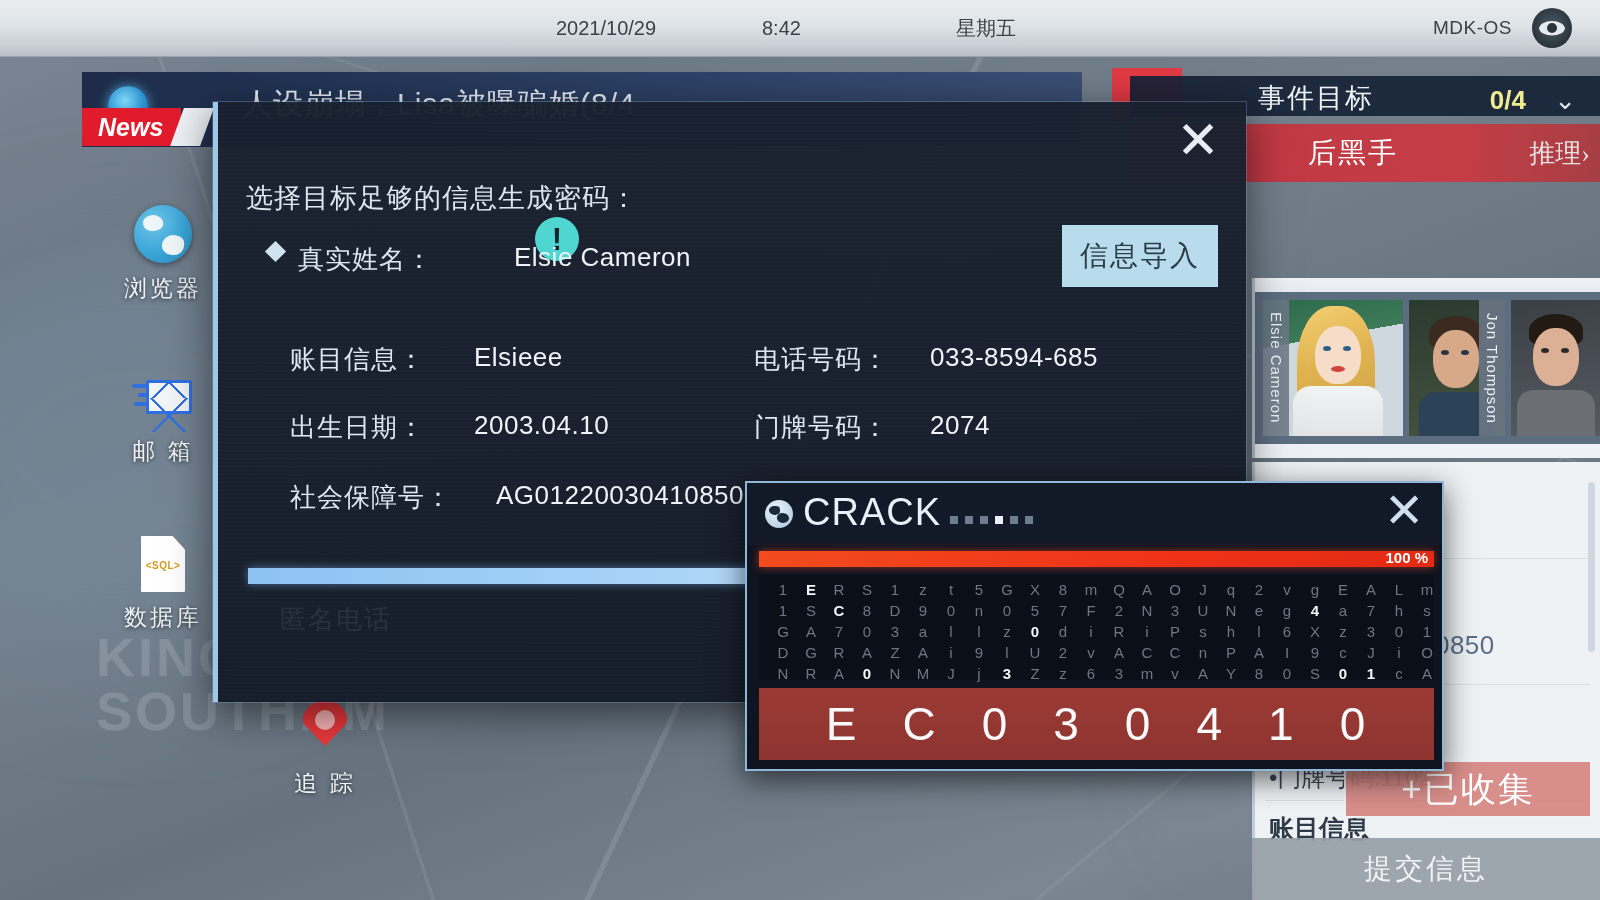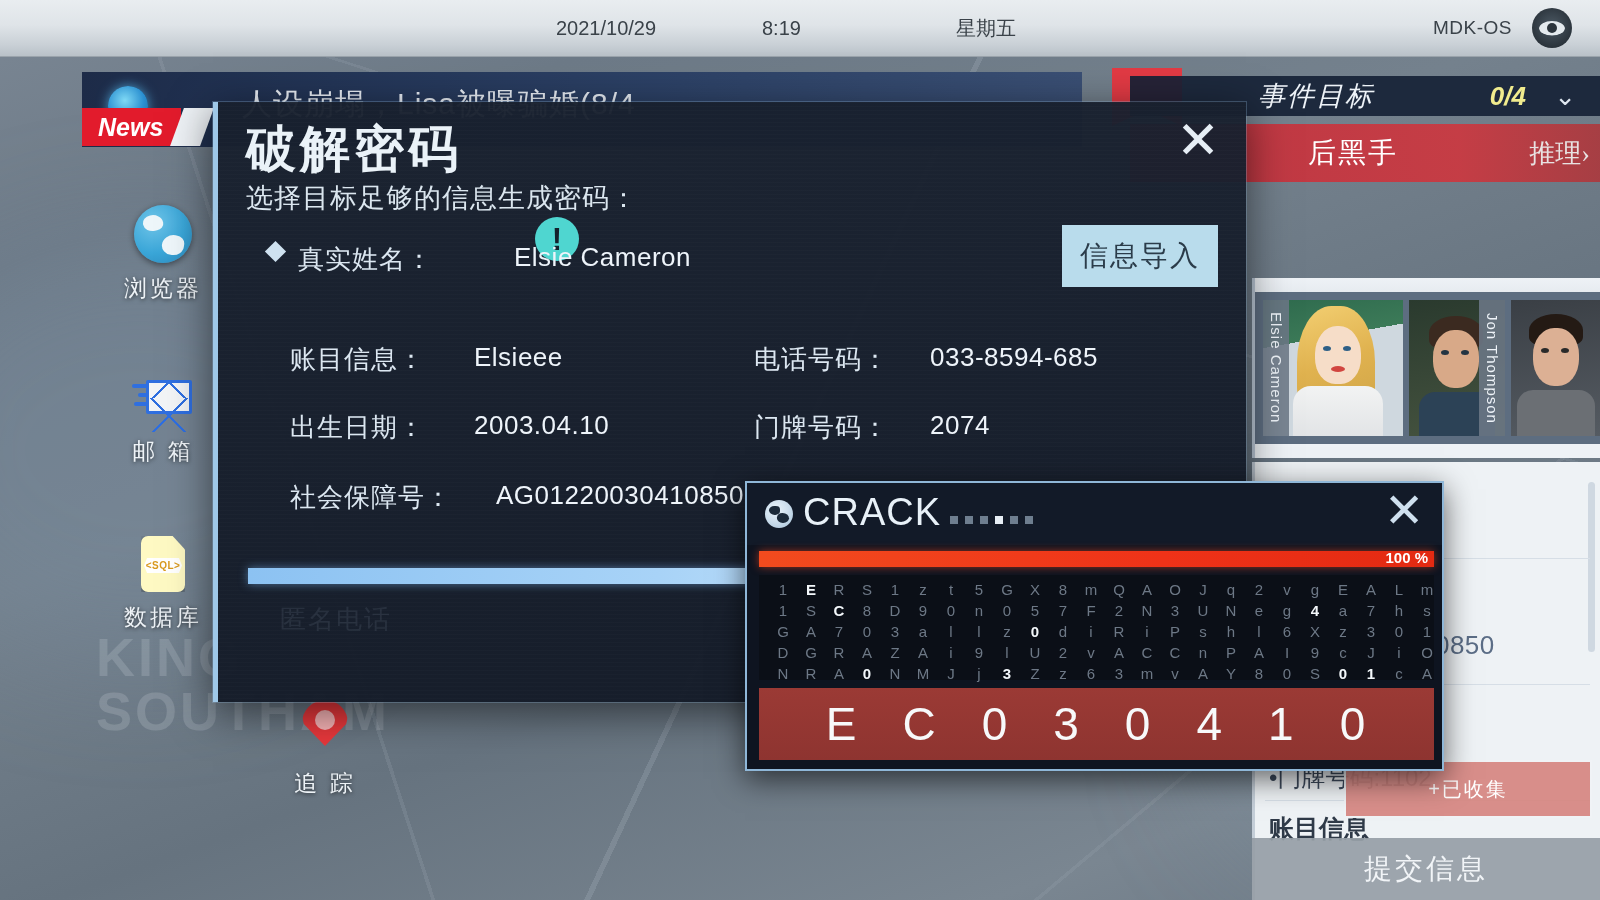--- a/index.html
+++ b/index.html
@@ -88,21 +88,21 @@
     background:linear-gradient(135deg,transparent 49%,#2f6fe0 49% 53%,transparent 53%),
                linear-gradient(225deg,transparent 49%,#2f6fe0 49% 53%,transparent 53%);
   }
   .ico-mail .sp{ position:absolute; left:-2px; height:4px; background:#2f6fe0; border-radius:2px; }
   .ico-mail .s1{ top:16px; width:24px; }
   .ico-mail .s2{ top:25px; width:18px; left:4px; }
   .ico-mail .s3{ top:34px; width:22px; left:0px; }
 
   .ico-sql{
     position:relative; width:44px; height:56px; margin:1px auto 0;
-    background:#fef9c3; border-radius:7px;
+    background:#ffffff; border-radius:1px;
     clip-path:polygon(0 0,72% 0,100% 24%,100% 100%,0 100%);
     box-shadow:0 2px 6px rgba(0,0,0,.45);
   }
   .ico-sql .tag{
     position:absolute; left:3px; top:22px; width:38px; height:15px;
     background:#fff; color:#d99a1f; font-size:10px; font-weight:700;
     display:flex; align-items:center; justify-content:center; letter-spacing:.5px;
     clip-path:polygon(8% 0,92% 0,100% 50%,92% 100%,8% 100%,0 50%);
   }
 
@@ -153,21 +153,21 @@
   }
   .news-text{
     position:absolute; left:160px; top:12px; font-size:30px; color:#e9eef5;
     white-space:nowrap; letter-spacing:1px;
   }
 
   
   .obj{
     position:absolute; right:0; top:76px; width:470px; height:40px;
     background:rgba(22,34,54,.92);
-    display:flex; align-items:center; color:#eef3f8;font-style:italic;
+    display:flex; align-items:flex-end; color:#eef3f8;
   }
   .obj-title{ margin-left:128px; font-size:27px; letter-spacing:2px; }
   .obj-count{ position:absolute; right:74px; font-size:26px; font-weight:700; color:#f1ec8e; }
   .obj-chev{ position:absolute; right:24px; font-size:26px; color:#dfe8f0; }
   .obj-banner{
     position:absolute; right:0; top:124px; width:470px; height:58px;
     background:linear-gradient(90deg,rgba(200,44,56,.88) 0%,rgba(206,54,62,.9) 70%,rgba(176,52,56,.85) 100%);
     display:flex; align-items:center; color:#fff;
   }
   .obj-banner-text{ margin-left:178px; font-size:28px; letter-spacing:2px; }
@@ -231,21 +231,21 @@
   .ip-r3{ top:258px; color:#6b7d95; font-size:24px; }
   .ip-r4{ top:300px; color:#3d4a5c; font-size:24px; }
   .ip-r5{ top:350px; color:#2f3a48; font-size:25px; font-weight:700; }
   .ip-sep{ position:absolute; left:10px; right:10px; height:1px; background:#d6dee6; }
   .ip-scroll{ position:absolute; right:5px; top:20px; width:7px; height:170px; background:#cfd8e1; border-radius:4px; }
 
   .collected{
     position:absolute; right:8px; top:760px; width:248px; height:58px;
     background:rgba(214,134,128,.92); border:2px solid #f0f3f6;
     display:flex; align-items:center; justify-content:center;
-    color:#fff; font-size:20px; letter-spacing:2px;
+    color:#fff; font-size:35px; letter-spacing:2px;
   }
   .submit{
     position:absolute; right:0; bottom:0; width:348px; height:62px;
     background:rgba(150,158,166,.92);
     display:flex; align-items:center; justify-content:center;
     color:#f1f4f7; font-size:28px; letter-spacing:3px;
   }
   .cursor{
     position:absolute; left:1318px; top:742px; width:0; height:0;
     border-left:16px solid #d8dde2; border-bottom:24px solid transparent;
@@ -366,21 +366,21 @@
   <div class="desktop">
     <div class="desk-lines"></div>
     <div class="desk-blob" style="left:-120px;top:240px;width:520px;height:420px;background:rgba(120,140,160,.35);"></div>
     <div class="desk-blob" style="right:-80px;top:520px;width:480px;height:380px;background:rgba(130,148,166,.3);"></div>
     <div class="desk-watermark">KING
 SOUTHAM</div>
   </div>
 
   <div class="statusbar">
     <div class="sb-date">2021/10/29</div>
-    <div class="sb-time">8:19</div>
+    <div class="sb-time">8:42</div>
     <div class="sb-day">星期五</div>
     <div class="sb-os">MDK-OS</div>
     <div class="sb-logo">
         <div class="eye"></div>
       </div>
   </div>
 
   <div class="dock-item" style="left:98px;top:368px;">
     <div class="ico ico-mail">
       <div class="sp s1"></div>
@@ -465,21 +465,20 @@
     <div class="ip-row ip-r3" style="left:60px;">2003.04.10</div>
     <div class="ip-row ip-r4">•门牌号码:1102</div>
     <div class="ip-sep" style="top:338px;"></div>
     <div class="ip-row ip-r5">账目信息</div>
   </div>
   <div class="collected">+已收集</div>
   <div class="submit">提交信息</div>
   <div class="cursor"></div>
 
   <div class="dialog">
-    <div class="dlg-title">破解密码</div>
     <div class="dlg-excl">!</div>
     <div class="dlg-sub">选择目标足够的信息生成密码：</div>
     <div class="dlg-x">✕</div>
     <div class="dlg-import">信息导入</div>
 
     <div class="bullet"></div>
     <div class="f-label" style="left:80px;top:140px;">真实姓名：</div>
     <div class="f-value" style="left:296px;top:140px;">Elsie Cameron</div>
 
     <div class="f-label" style="left:72px;top:240px;">账目信息：</div>

